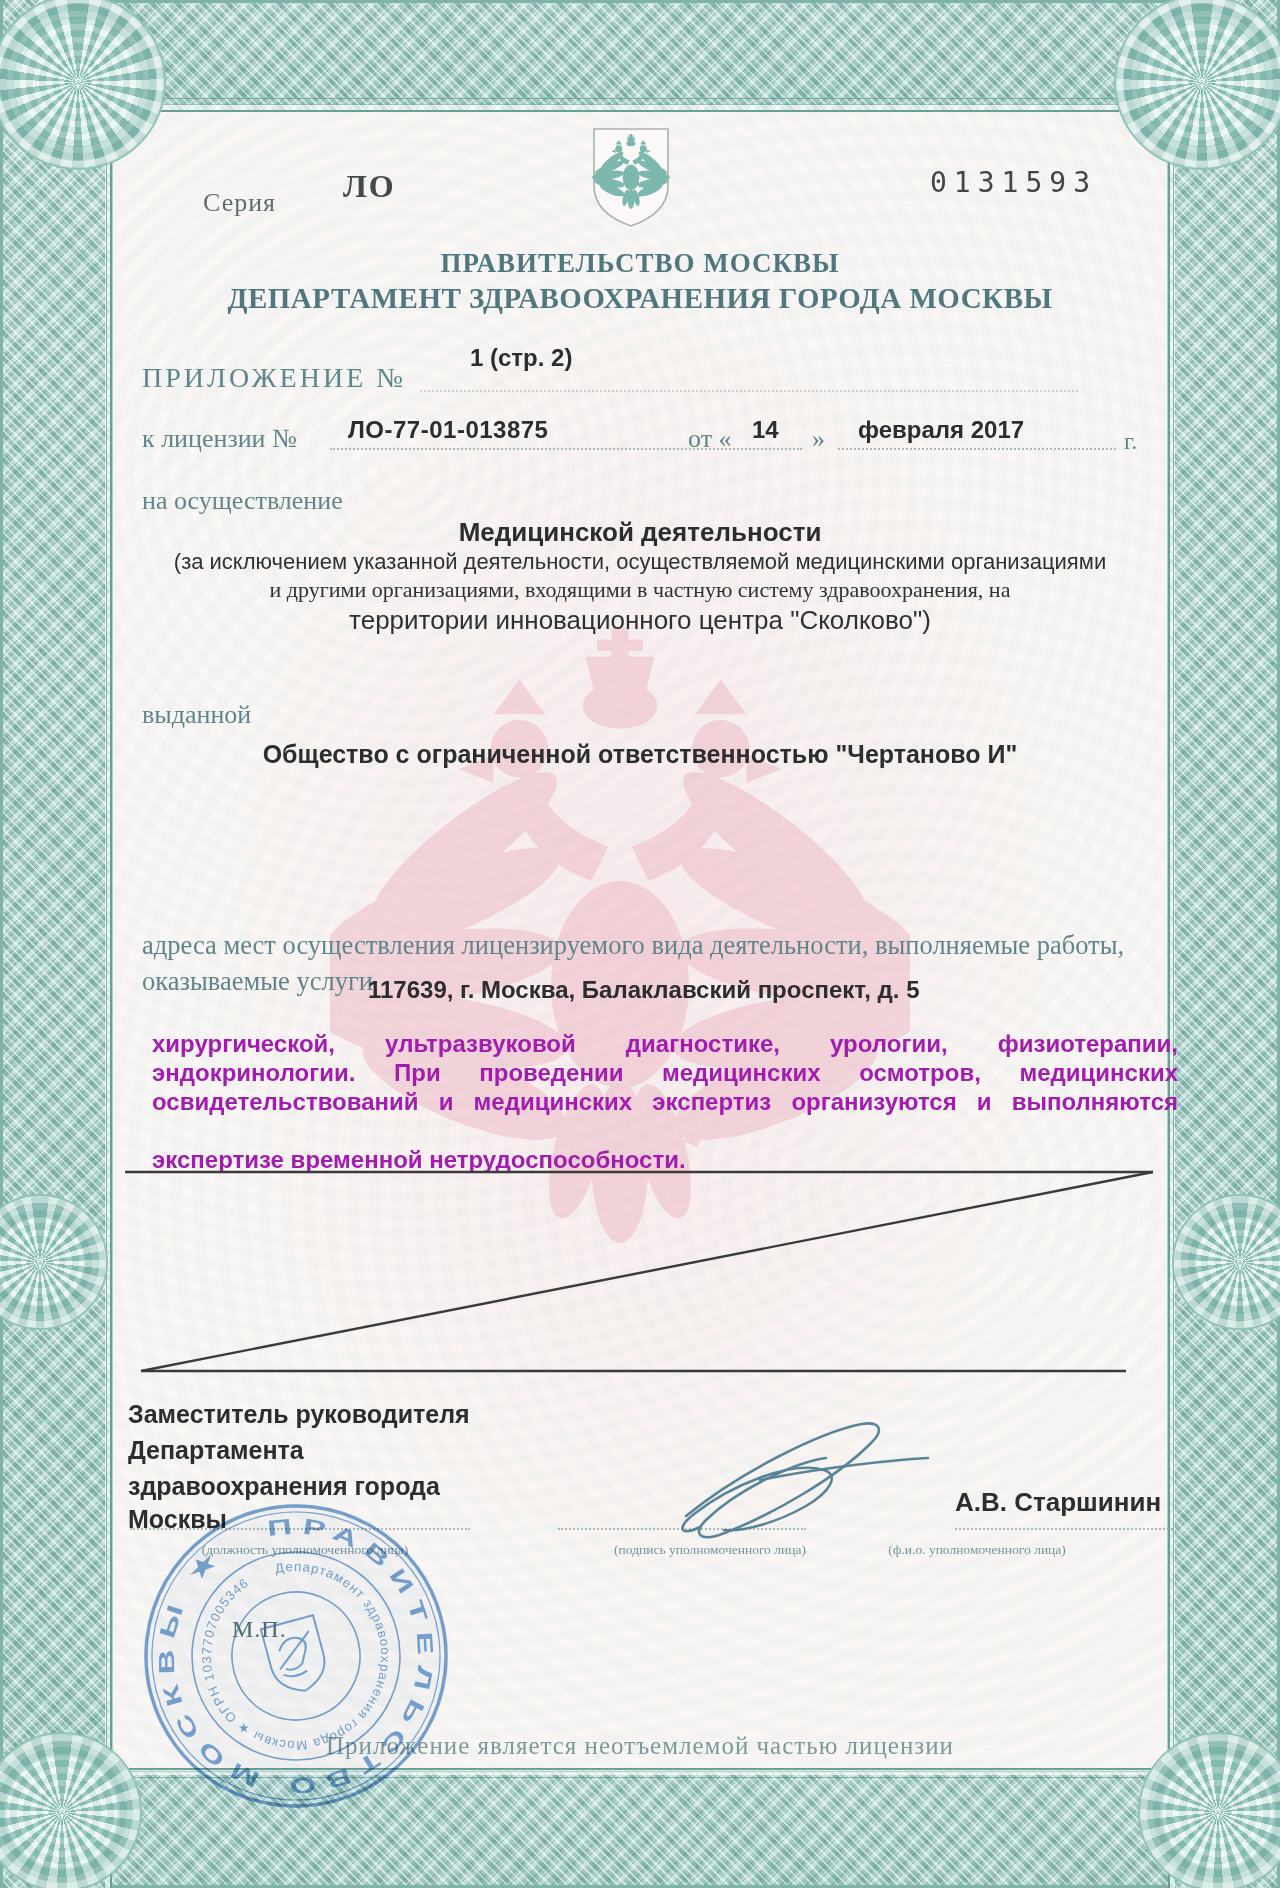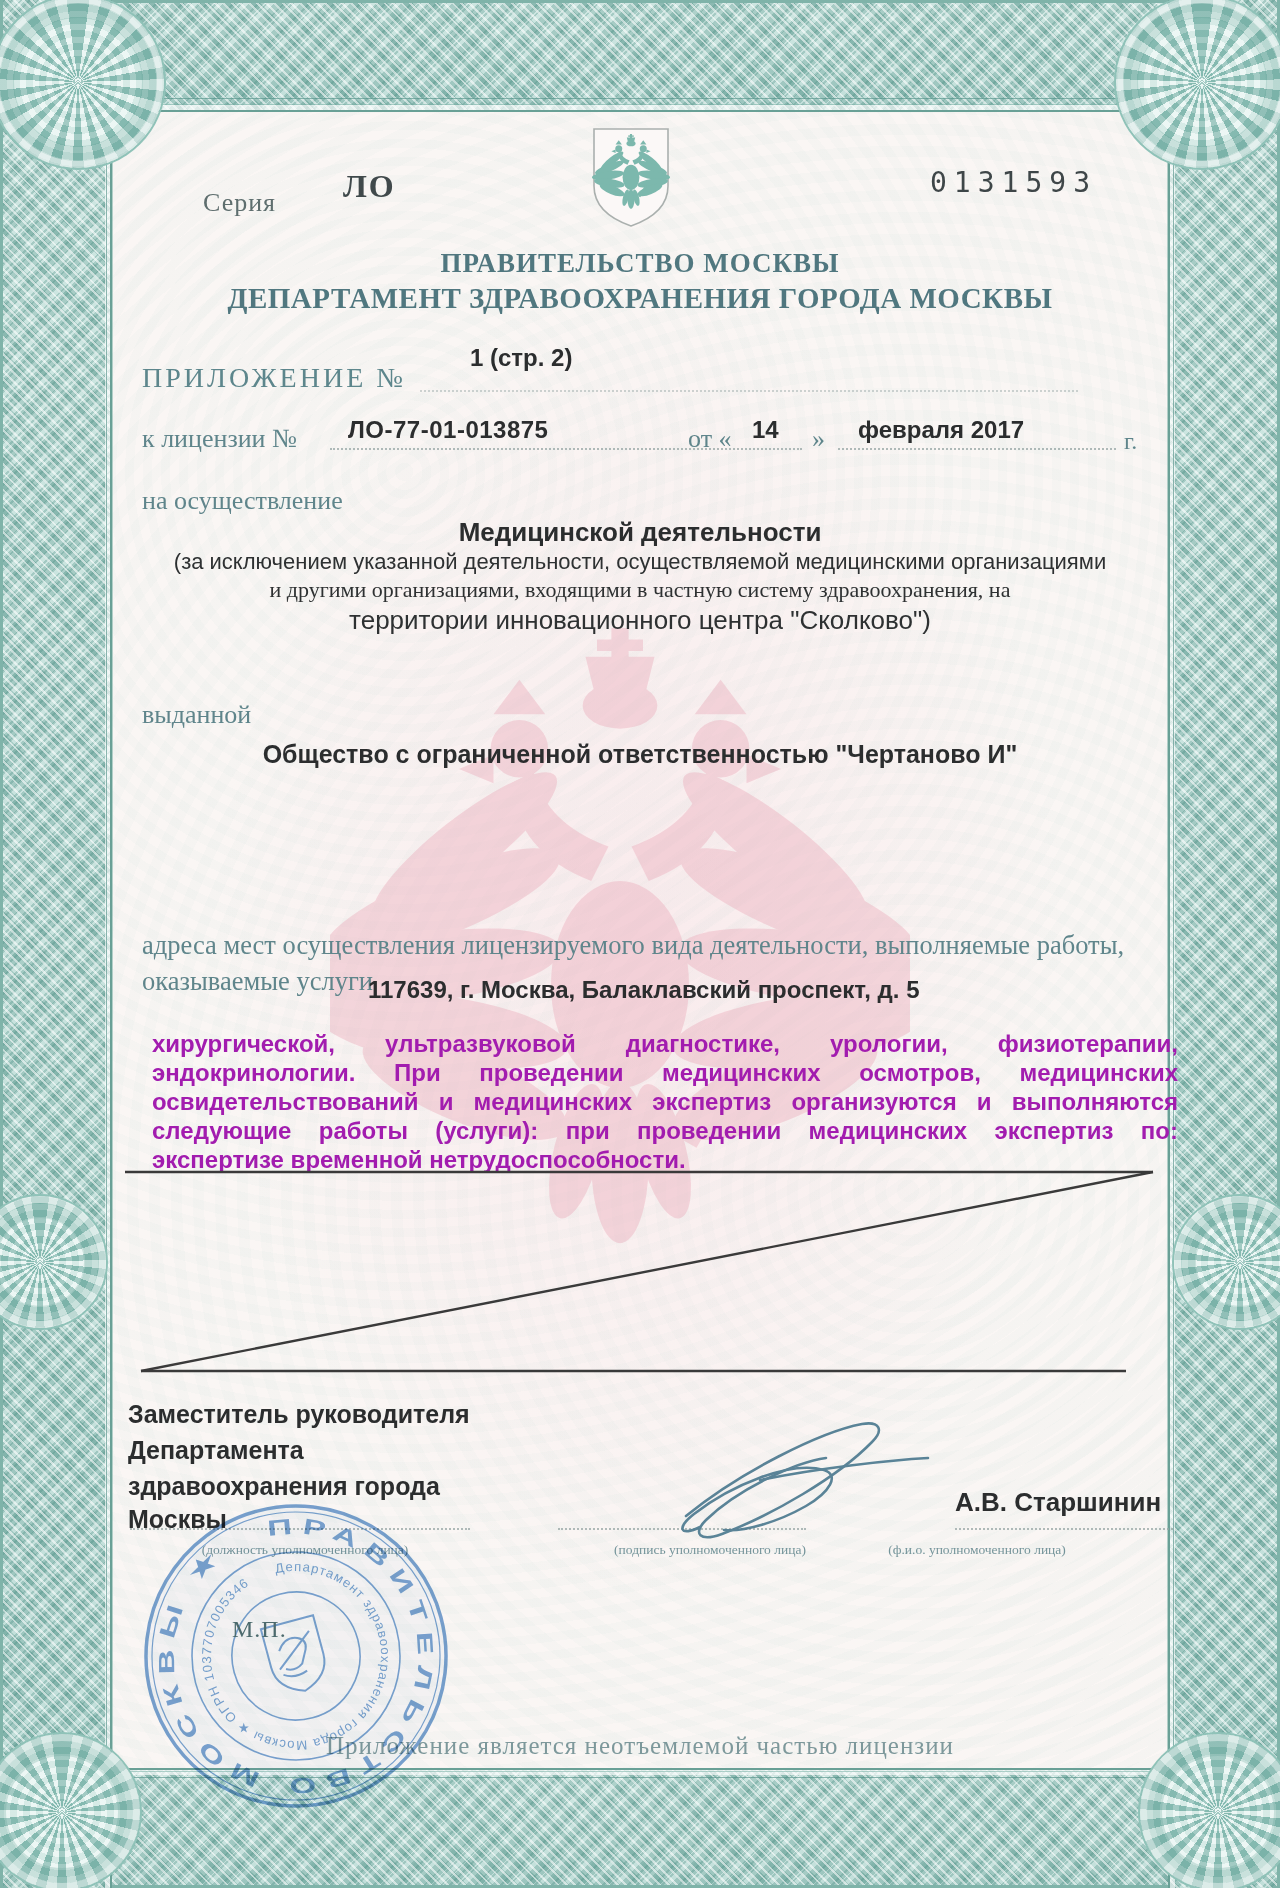--- a/index.html
+++ b/index.html
@@ -149,21 +149,20 @@
   <div class="t serif" style="left:142px;top:700px;font-size:26px;">выданной</div>
   <div class="t val center" style="left:135px;top:740px;width:1010px;font-size:25px;">Общество с ограниченной ответственностью "Чертаново И"</div>
 
   <div class="t serif" style="left:142px;top:930px;font-size:26.5px;">адреса мест осуществления лицензируемого вида деятельности, выполняемые работы,</div>
   <div class="t serif" style="left:142px;top:966px;font-size:26.5px;">оказываемые услуги</div>
   <div class="t val" style="left:368px;top:976px;font-size:24px;">117639, г. Москва, Балаклавский проспект, д. 5</div>
 
   <div class="jline" style="top:1030px;">хирургической, ультразвуковой диагностике, урологии, физиотерапии,</div>
   <div class="jline" style="top:1059px;">эндокринологии. При проведении медицинских осмотров, медицинских</div>
   <div class="jline" style="top:1088px;">освидетельствований и медицинских экспертиз организуются и выполняются</div>
-  <div class="jline" style="top:1117px;">следующие работы (услуги): при проведении медицинских экспертиз по:</div>
   <div class="jline jlast" style="top:1146px;">экспертизе временной нетрудоспособности.</div>
 
   <svg class="overlay" width="1280" height="1888">
     <line x1="125" y1="1172" x2="1153" y2="1172" stroke="#3a3a3a" stroke-width="2.4"></line>
     <line x1="1153" y1="1172" x2="141" y2="1371" stroke="#3a3a3a" stroke-width="2.4"></line>
     <line x1="141" y1="1371" x2="1126" y2="1371" stroke="#3a3a3a" stroke-width="2.4"></line>
   </svg>
 
   <div class="t val" style="left:128px;top:1400px;font-size:25px;">Заместитель руководителя</div>
   <div class="t val" style="left:128px;top:1436px;font-size:25px;">Департамента</div>

